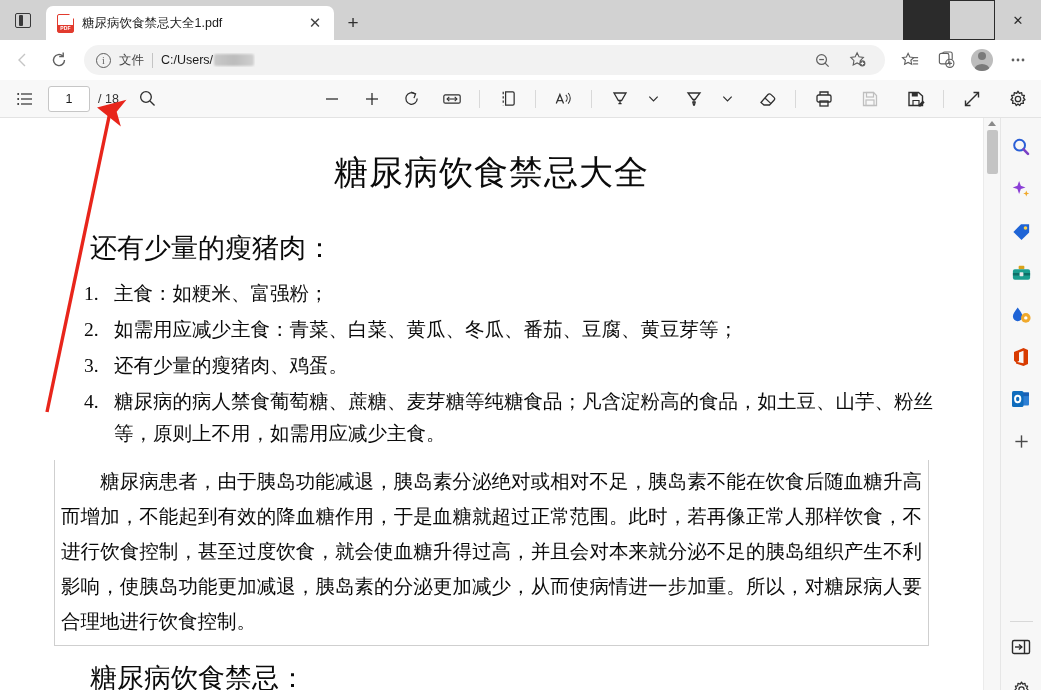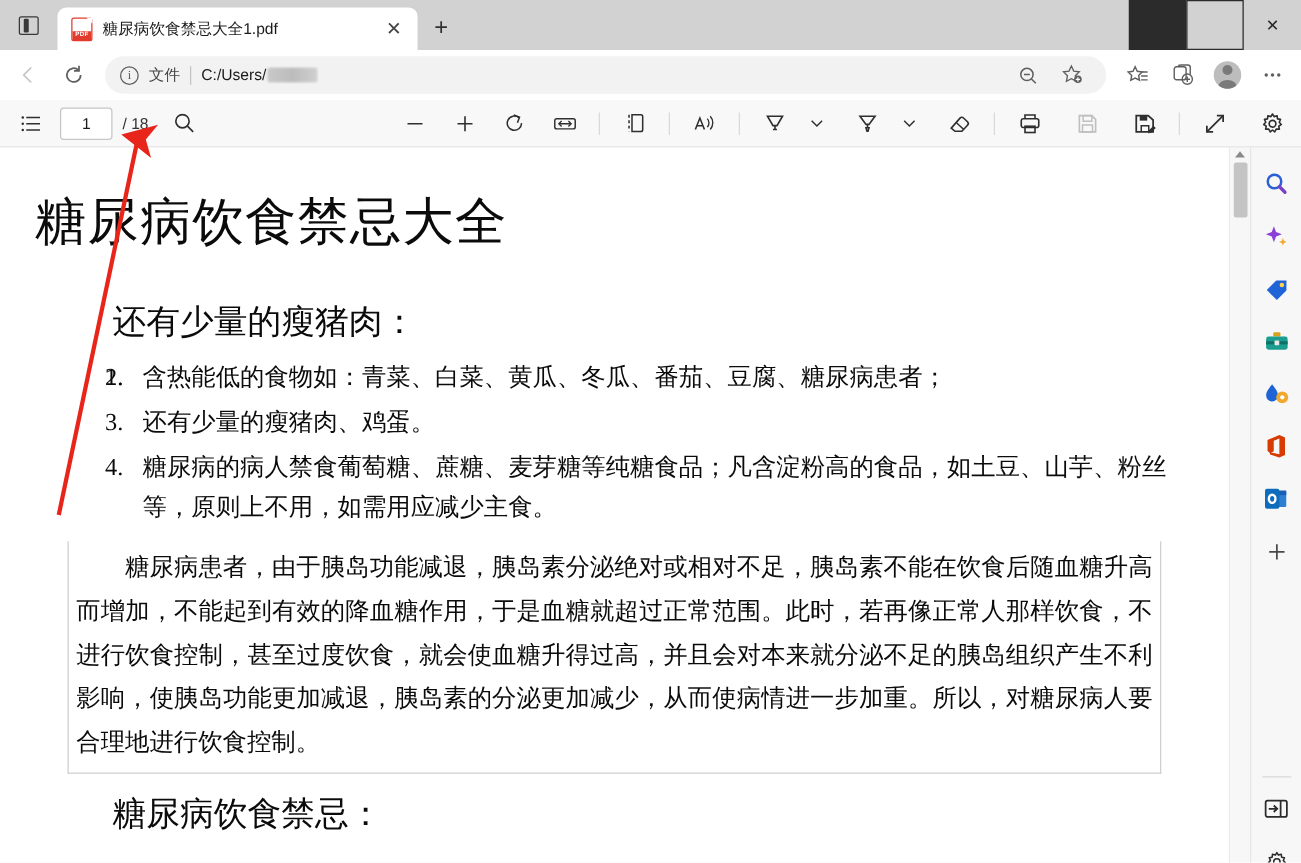--- a/index.html
+++ b/index.html
@@ -191,22 +191,22 @@
   }
   .page {
     position: absolute;
     left: 0; right: 0; top: 0;
     background: #ffffff;
     height: 100%;
     padding: 0 28px;
   }
   .doc { font-family: "Liberation Serif", serif; color: #0b0b0b; }
   .doc-title {
-    text-align: left;
-    font-size: 41px;
+    text-align: center;
+    font-size: 34px;
     margin-top: 32px;
     letter-spacing: 1px;
   }
   .doc-h2 {
     font-size: 27px;
     margin: 34px 0 0 62px;
   }
   .doc-list { list-style: none; margin: 12px 0 0 0; padding: 0; }
   .doc-list li {
     font-size: 19.5px;
@@ -515,24 +515,25 @@
 <div class="body">
 
   <div class="viewer">
     <div class="page">
       <div class="doc">
         <div class="doc-title">糖尿病饮食禁忌大全</div>
         <div class="doc-h2">还有少量的瘦猪肉：</div>
         <ul class="doc-list">
           <li>
             <span class="num">1.</span>
+            <span>主食：如粳米、富强粉；</span>
           </li>
           <li>
             <span class="num">2.</span>
-            <span>含热能低的食物如：青菜、白菜、黄瓜、冬瓜、番茄、豆腐、糖尿病患者；</span>
+            <span>如需用应减少主食：青菜、白菜、黄瓜、冬瓜、番茄、豆腐、黄豆芽等；</span>
           </li>
           <li>
             <span class="num">3.</span>
             <span>还有少量的瘦猪肉、鸡蛋。</span>
           </li>
           <li>
             <span class="num">4.</span>
             <span>糖尿病的病人禁食葡萄糖、蔗糖、麦芽糖等纯糖食品；凡含淀粉高的食品，如土豆、山芋、粉丝等，原则上不用，如需用应减少主食。</span>
           </li>
         </ul>

